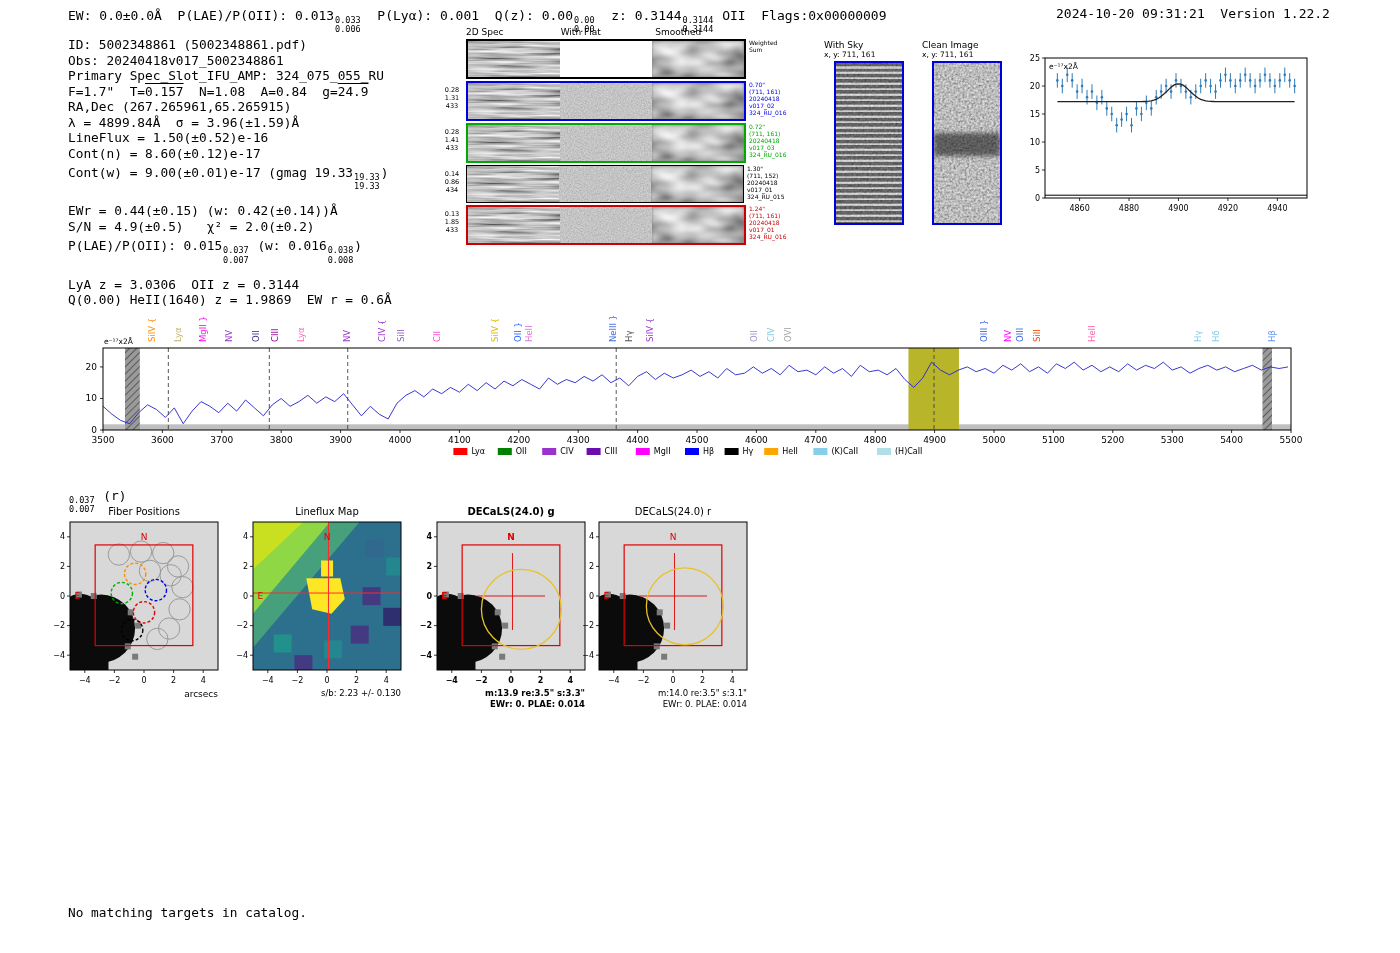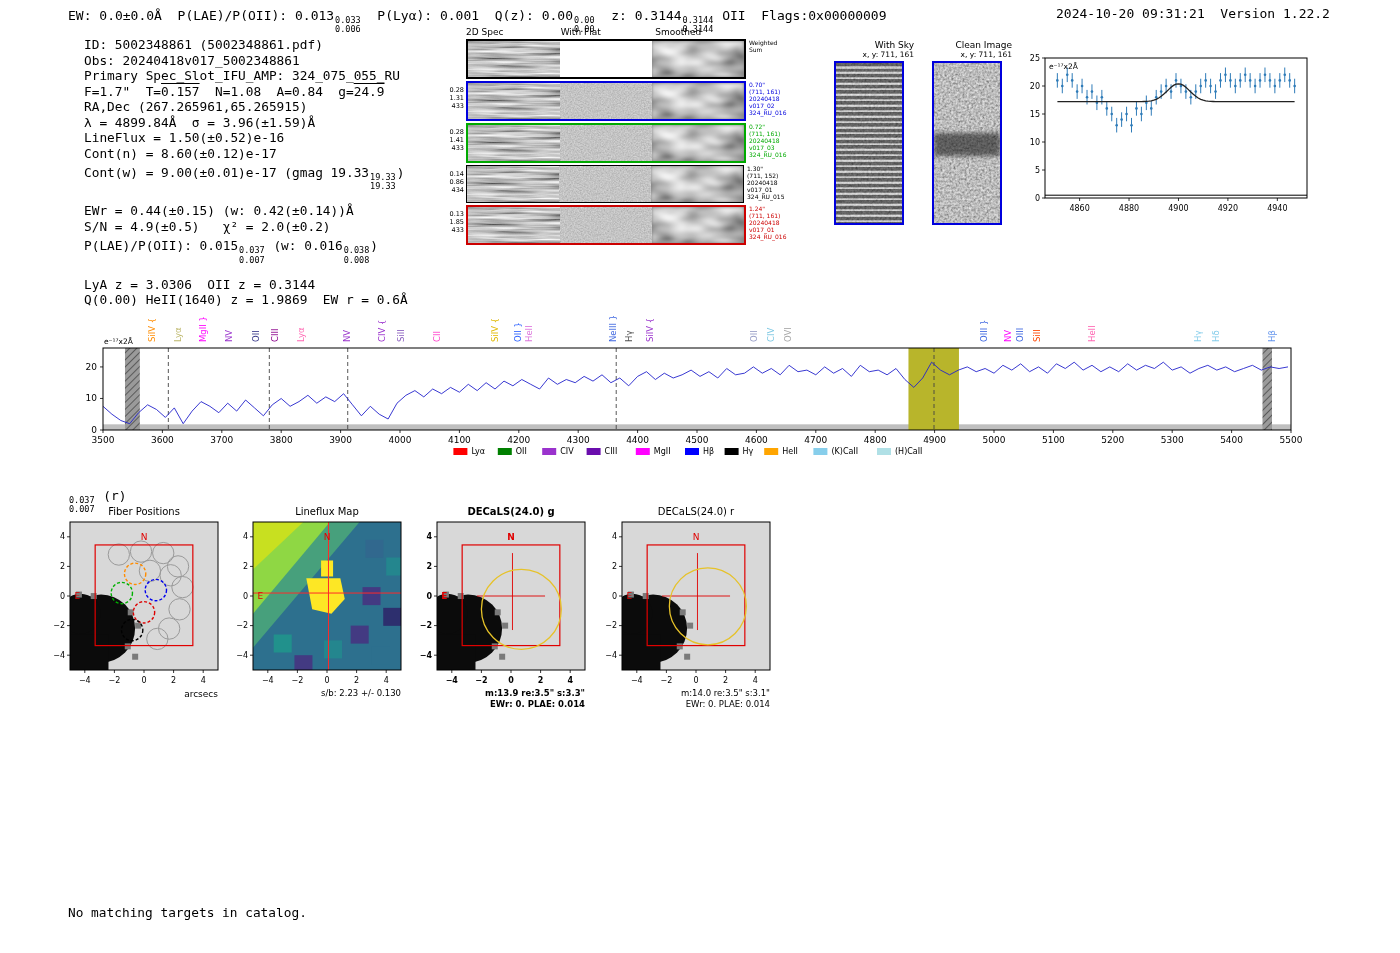--- a/index.html
+++ b/index.html
@@ -1,39 +1,39 @@
 <!DOCTYPE html>
 <html><head>
 <meta charset="utf-8">
 <style>
   html,body{margin:0;padding:0}
   body{position:relative;width:1400px;height:953px;background:#fff;color:#000;
        font-family:"DejaVu Sans Mono",monospace;overflow:hidden}
   .abs{position:absolute}
   #header-left{left:68px;top:4px;font-size:13px;white-space:pre}
   #timestamp{left:1056px;top:6px;font-size:13px;white-space:pre}
-  #info-block{left:84px;top:37px;font-size:12.8px;line-height:15.5px;white-space:pre}
+  #info-block{left:68px;top:37px;font-size:12.8px;line-height:15.5px;white-space:pre}
   .stack{display:inline-flex;flex-direction:column;font-size:8.5px;line-height:1.08;
          vertical-align:-3px;margin:12px 1px;text-align:left}
   .stack span{display:block}
   .ol{text-decoration:overline}
 
   
   #montage{left:440px;top:27px;font-family:"DejaVu Sans",sans-serif}
   .titles2d{display:flex;margin-left:26px;width:284px;font-size:9px}
   .titles2d span{flex:1;text-align:left}
   .row2d{display:flex;margin-top:2px}
-  .lbl2d{width:26px;font-size:6.5px;text-align:right;padding:5px 2px 0 0;line-height:1.25;box-sizing:border-box}
+  .lbl2d{width:26px;font-size:6.5px;text-align:center;padding:5px 2px 0 0;line-height:1.25;box-sizing:border-box}
   .imgs2d{display:flex;border:2px solid #000;height:36px;background:#fff}
   .cell2d{width:92px;height:36px;overflow:hidden}
   .cell2d.blank{background:#fff}
   .ann2d{width:60px;font-size:6px;line-height:1.18;padding-left:3px}
 
   
-  .skypanel{position:absolute;top:40px;width:90px;text-align:right;font-family:"DejaVu Sans",sans-serif}
+  .skypanel{position:absolute;top:40px;width:90px;text-align:left;font-family:"DejaVu Sans",sans-serif}
   .skypanel .t{font-size:9px}
   .skypanel .s{font-size:7.5px}
   .skybox{width:66px;height:160px;margin:2px auto 0;border:2px solid #0000dd;position:relative;overflow:hidden;background:#888}
   .stripebg{position:absolute;inset:0;background:repeating-linear-gradient(180deg,#191919 0px,#191919 2.5px,#e9e9e9 4px,#bdbdbd 5.5px)}
   .noiseov{position:absolute;inset:0;opacity:.45}
   .darkband{position:absolute;left:0;right:0;top:44%;height:14%;background:rgba(15,15,15,.55);filter:blur(2px)}
 
   svg{font-family:"DejaVu Sans",sans-serif}
   #zoom-chart{position:absolute;left:1015px;top:48px}
   #main-spectrum{position:absolute;left:0;top:258px}
@@ -662,21 +662,21 @@
           <line x1="133.6" y1="152" x2="133.6" y2="155" stroke="#000" stroke-width="0.8"></line>
           <text x="133.6" y="165" font-size="8" text-anchor="middle" fill="#000">2</text>
           <line x1="27" y1="48.4" x2="30" y2="48.4" stroke="#000" stroke-width="0.8"></line>
           <text x="25" y="50.9" font-size="8" text-anchor="end" fill="#000">2</text>
           <line x1="163.20000000000002" y1="152" x2="163.20000000000002" y2="155" stroke="#000" stroke-width="0.8"></line>
           <text x="163.20000000000002" y="165" font-size="8" text-anchor="middle" fill="#000">4</text>
           <line x1="27" y1="18.8" x2="30" y2="18.8" stroke="#000" stroke-width="0.8"></line>
           <text x="25" y="21.3" font-size="8" text-anchor="end" fill="#000">4</text>
         </g>
       </svg><div class="cut-cap">m:13.9 re:3.5" s:3.3"</div><div class="cut-cap">EWr: 0. PLAE: 0.014</div></div>
-    <div class="cutout" style="left: 592px;"><div class="cut-title">DECaLS(24.0) r</div><svg width="182" height="166">
+    <div class="cutout" style="left: 569px;"><div class="cut-title">DECaLS(24.0) r</div><svg width="182" height="166">
         <clipPath id="clip-decals_r">
           <rect x="30" y="4" width="148" height="148"></rect>
         </clipPath>
         <g>
           <g clip-path="url(#clip-decals_r)">
             <rect x="30" y="4" width="148" height="148" fill="#d8d8d8"></rect>
             <circle cx="61.08" cy="110.56" r="34" fill="#0b0b0b"></circle>
             <circle cx="40.36" cy="95.76" r="20" fill="#0b0b0b"></circle>
             <rect x="30" y="116.48" width="38.480000000000004" height="42" fill="#0b0b0b"></rect>
             <rect x="87.72" y="91.32000000000001" width="6" height="6" fill="#7a7a7a"></rect>

